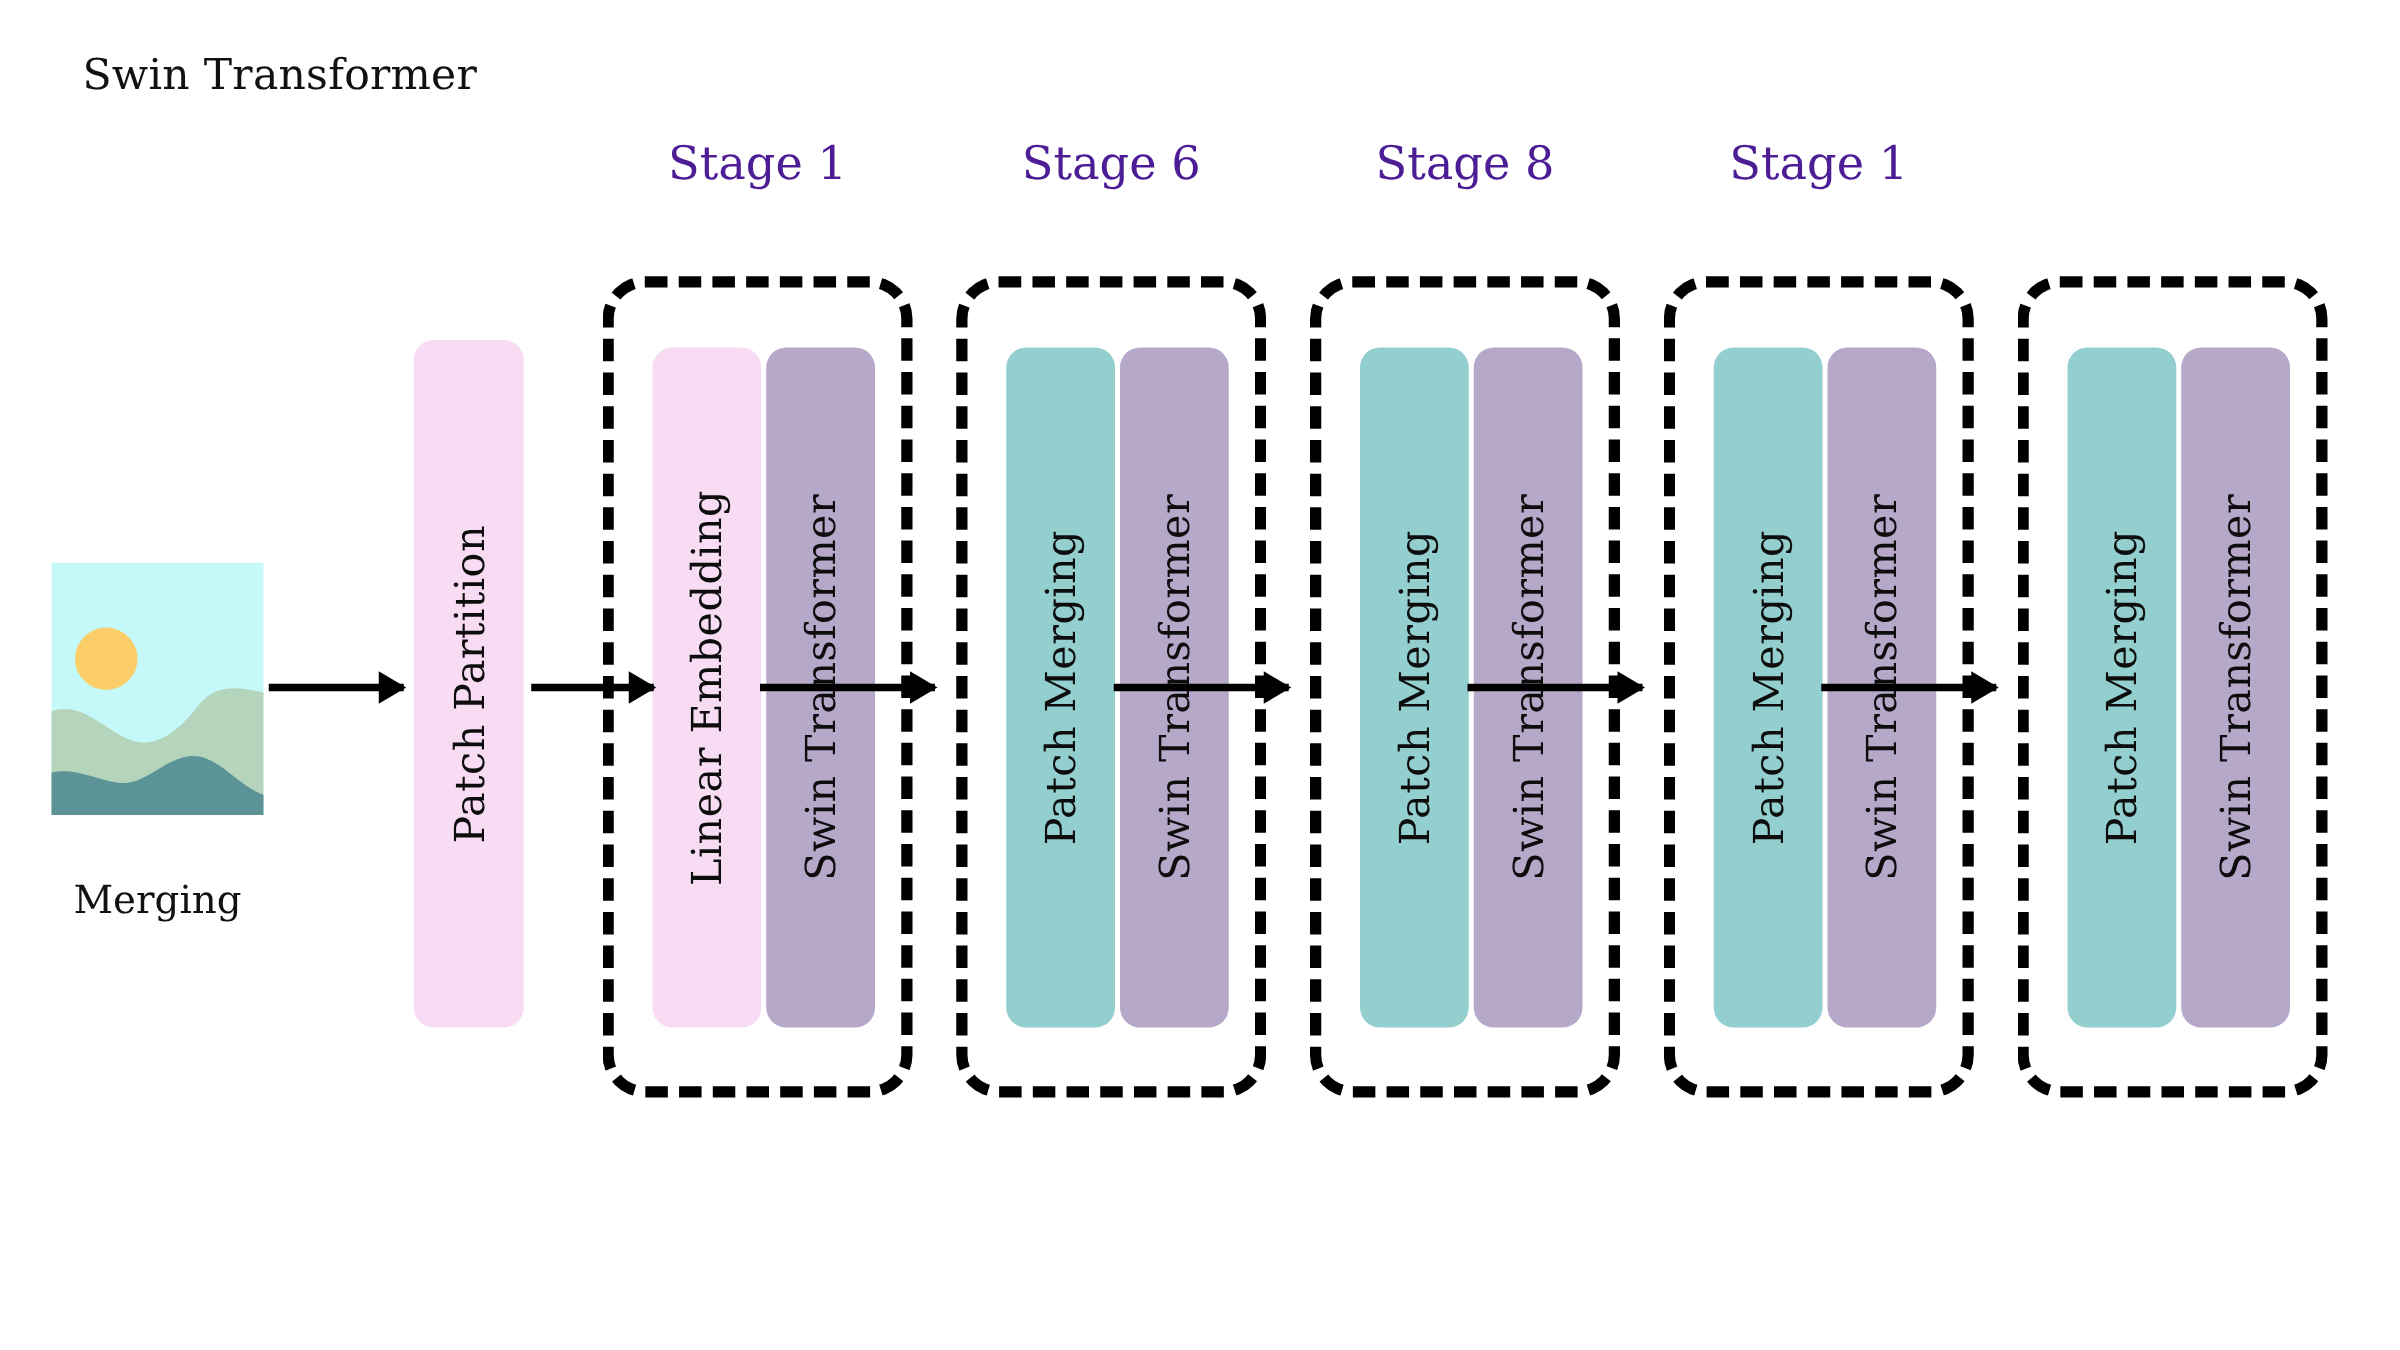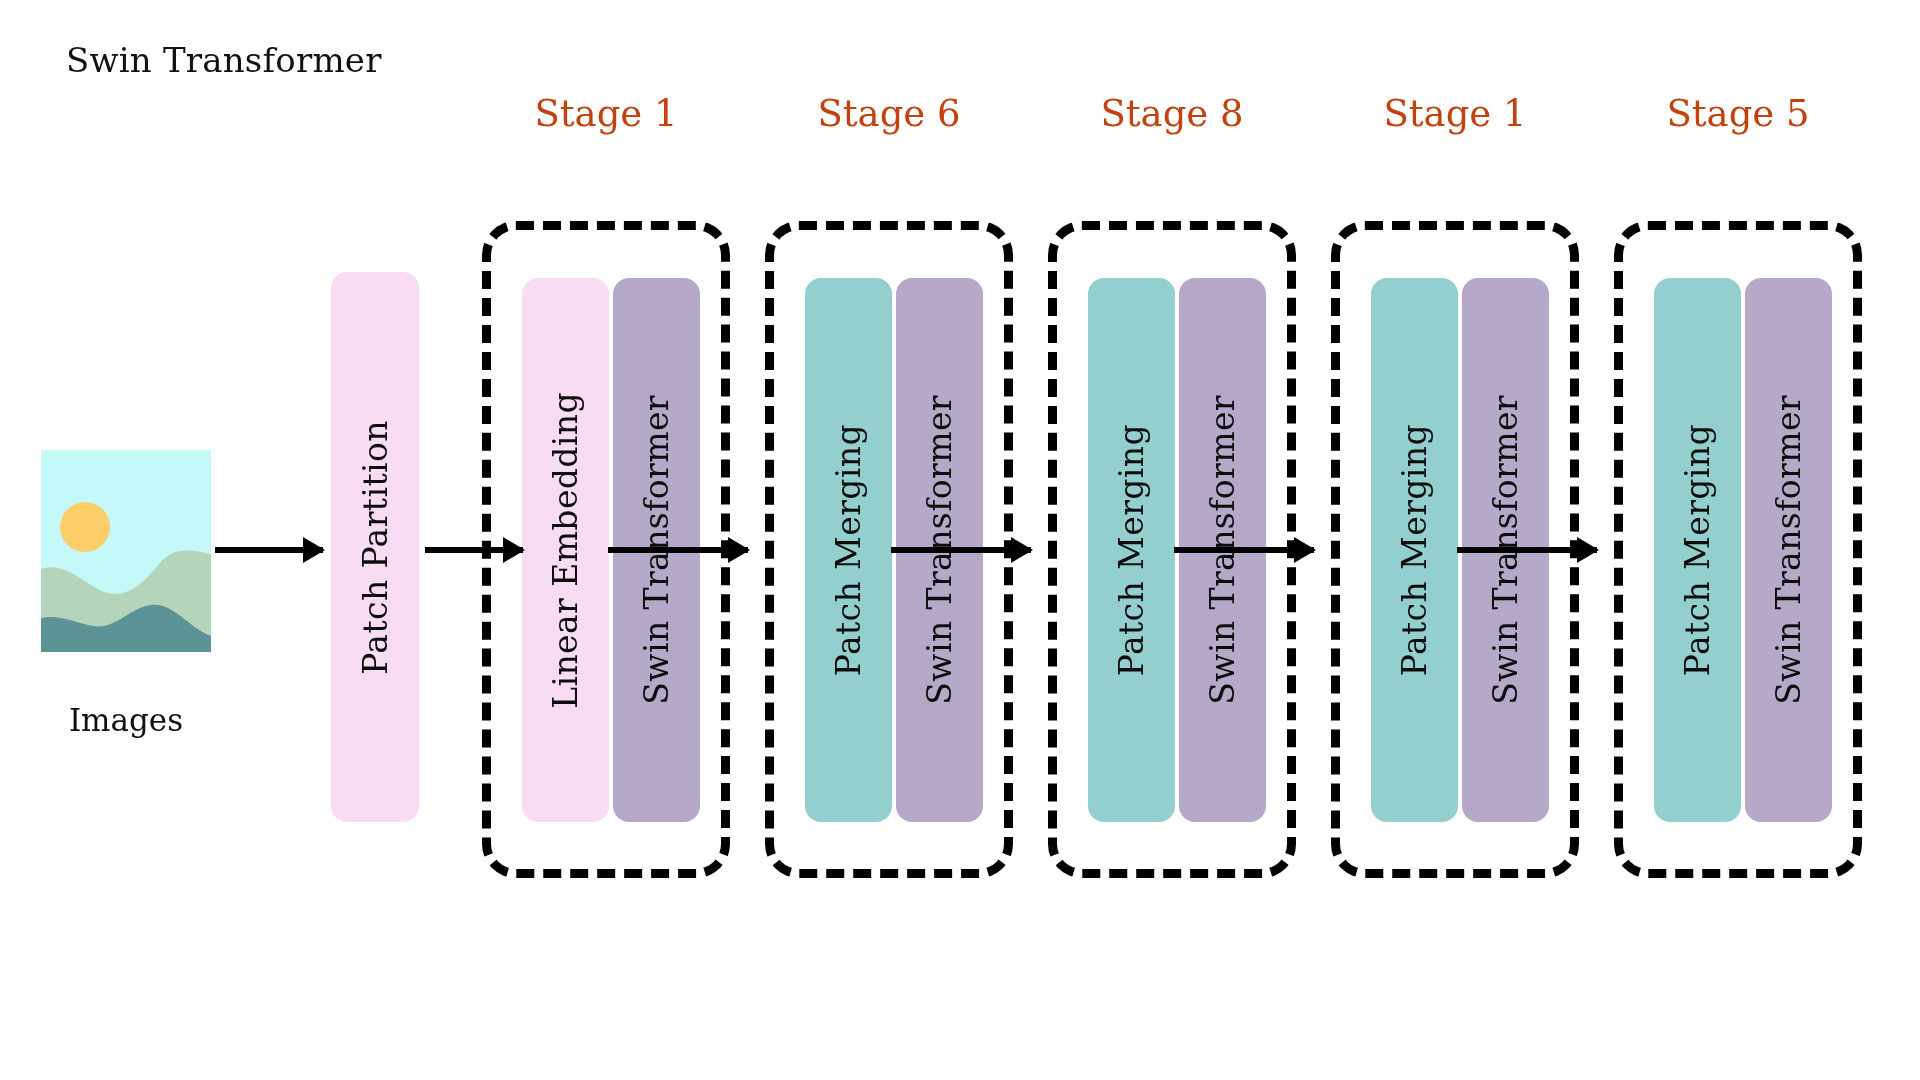--- a/index.html
+++ b/index.html
@@ -30,26 +30,26 @@
     top: 40px;
     font-size: 34px;
     letter-spacing: 0.2px;
     white-space: nowrap;
     color: #111111;
   }
 
   
   .stage-label {
     position: absolute;
-    top: 92px;
+    top: 109px;
     width: 248px;
     text-align: center;
     font-size: 37px;
     white-space: nowrap;
-    color: #c2410c;
+    color: #4c1d95;
   }
 
   
   .source-image {
     position: absolute;
     left: 41px;
     top: 450px;
     width: 170px;
     height: 202px;
     overflow: hidden;
@@ -146,31 +146,30 @@
 
   <div class="source-image">
     <svg width="170" height="202" viewBox="0 0 170 202">
       <rect x="0" y="0" width="170" height="202" fill="#C5F8F9"></rect>
       <circle cx="44" cy="77" r="25" fill="#FBCE6A"></circle>
       <path d="M0 119 C 20 112, 35 126, 55 138 C 78 152, 98 140, 118 114 C 133 96, 150 100, 170 104 L170 202 L0 202 Z" fill="#B5D4BC"></path>
       <path d="M0 168 C 18 164, 32 172, 52 176 C 74 180, 88 158, 110 155 C 132 152, 148 178, 170 186 L170 202 L0 202 Z" fill="#5C9397"></path>
     </svg>
   </div>
 
-  <div class="images-caption">Images</div>
+  <div class="images-caption">Merging</div>
 
   <div class="pill patch-partition" style="background:#F7DCF4;">
     <span class="pill-text">Patch Partition</span>
   </div>
 
   <div class="stage-label" style="left:482px;">Stage 1</div>
   <div class="stage-label" style="left:765px;">Stage 6</div>
   <div class="stage-label" style="left:1048px;">Stage 8</div>
   <div class="stage-label" style="left:1331px;">Stage 1</div>
-  <div class="stage-label" style="left:1614px;">Stage 5</div>
 
   <div class="stage-box" style="left:482px;"></div>
   <div class="stage-inner" style="left:522px;">
     <div class="pill" style="background:#F7DCF4;">
       <span class="pill-text">Linear Embedding</span>
     </div>
     <div class="pill" style="background:#B5A8C8;">
       <span class="pill-text">Swin Transformer</span>
     </div>
   </div>

